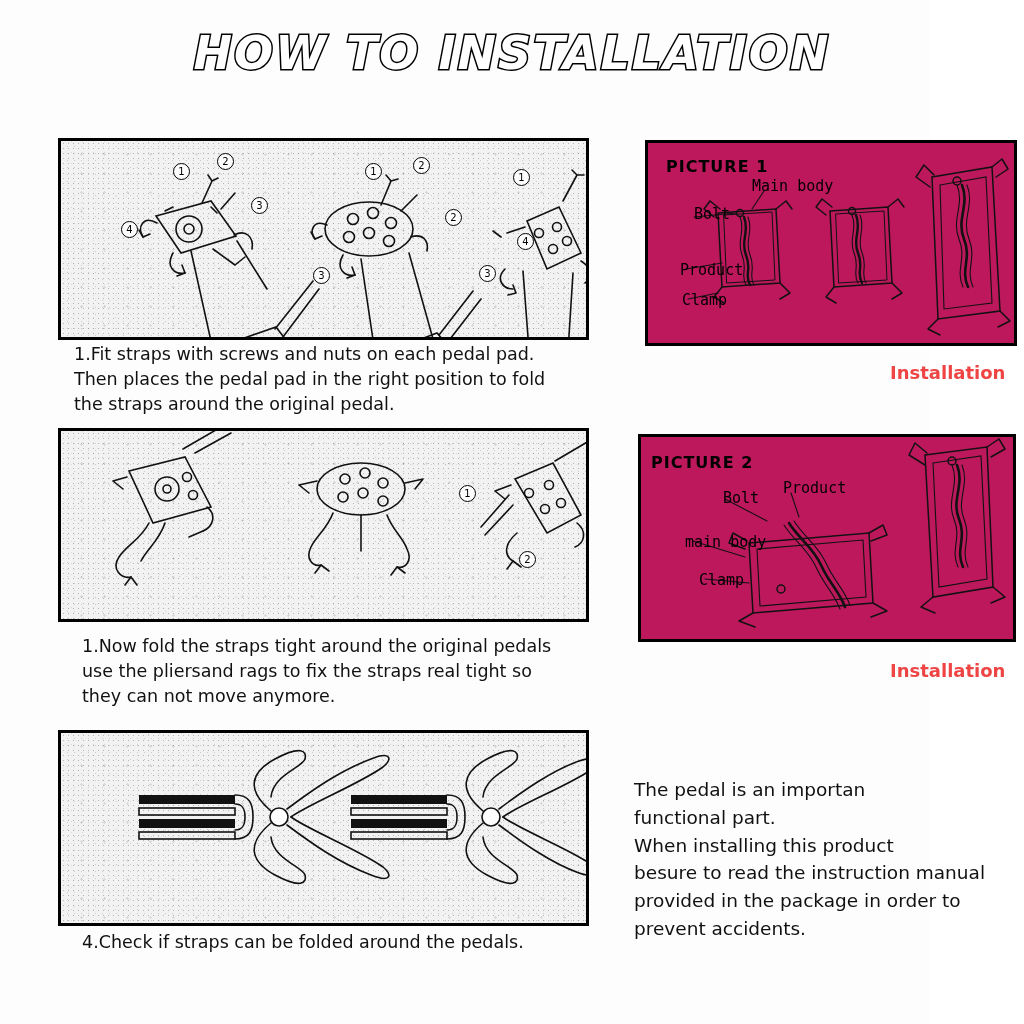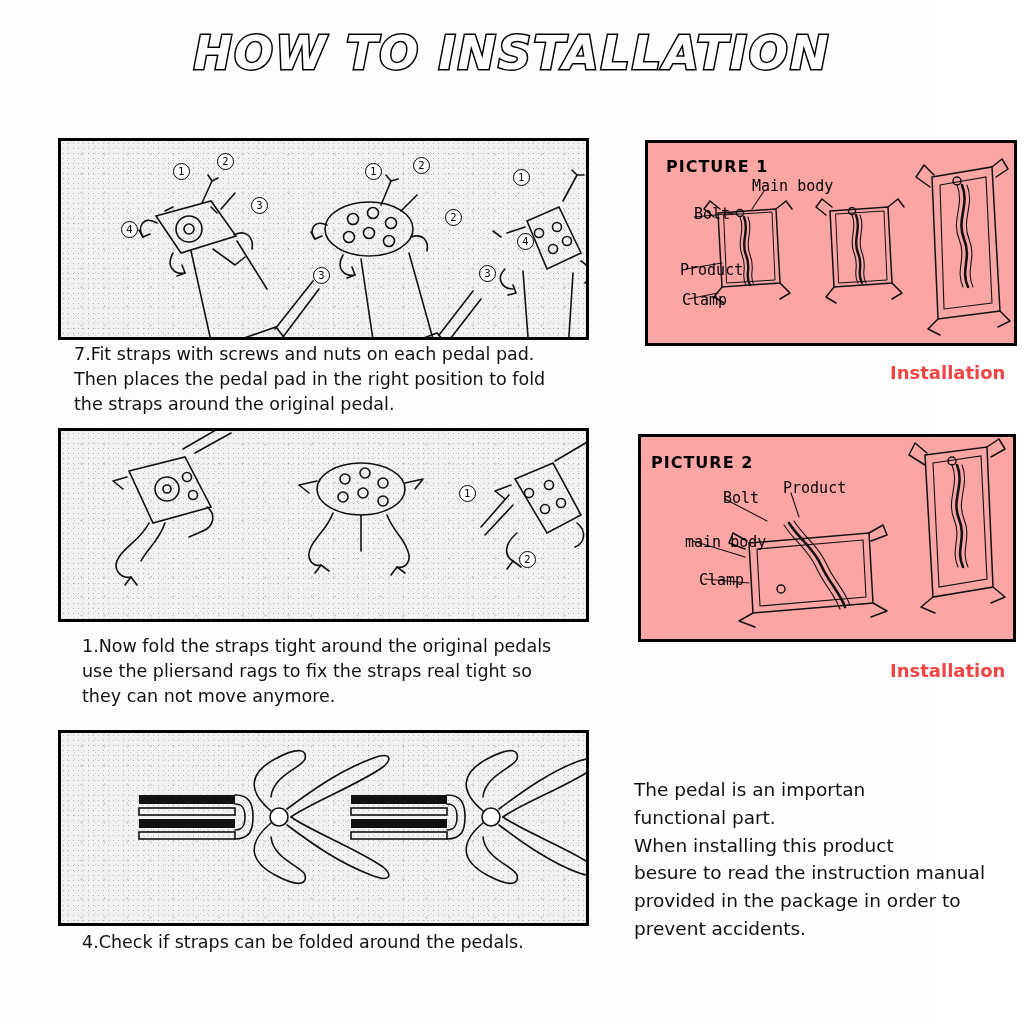--- a/index.html
+++ b/index.html
@@ -62,21 +62,21 @@
   .figbox .noise2 {
     position: absolute;
     left: 0; top: 0; right: 0; bottom: 0;
     background-image:
       radial-gradient(rgba(0,0,0,0.10) 1.3px, transparent 1.5px);
     background-size: 23px 19px;
     background-position: 9px 4px;
     pointer-events: none;
   }
   .figbox.clean {
-    background: #fca5a5;
+    background: #be185d;
     text-align: right;
   }
   .figbox svg { position: absolute; left: 0; top: 0; }
 
   
   .caption {
     position: absolute;
     font-family: "DejaVu Sans", sans-serif;
     font-size: 17.5px;
     line-height: 1.42;
@@ -215,21 +215,21 @@
     <div class="circnum" style="left:60px; top:80px;">4</div>
     <div class="circnum" style="left:304px; top:22px;">1</div>
     <div class="circnum" style="left:352px; top:16px;">2</div>
     <div class="circnum" style="left:252px; top:126px;">3</div>
     <div class="circnum" style="left:452px; top:28px;">1</div>
     <div class="circnum" style="left:384px; top:68px;">2</div>
     <div class="circnum" style="left:418px; top:124px;">3</div>
     <div class="circnum" style="left:456px; top:92px;">4</div>
   </div>
 
-  <div class="caption" style="left:74px; top:342px; width:520px;">7.Fit straps with screws and nuts on each pedal pad.
+  <div class="caption" style="left:74px; top:342px; width:520px;">1.Fit straps with screws and nuts on each pedal pad.
 Then places the pedal pad in the right position to fold
 the straps around the original pedal.</div>
 
   <div class="figbox clean" style="left:645px; top:140px; width:366px; height:200px;">
     <svg width="366" height="200" viewBox="0 0 366 200">
       <g fill="none" stroke="#111" stroke-width="1.5" stroke-linecap="round">
 
         <path d="M70 70 L128 66 L132 140 L74 144 Z"></path>
         <path d="M76 72 L124 69 L127 137 L79 140 Z" stroke-width="1"></path>
 

